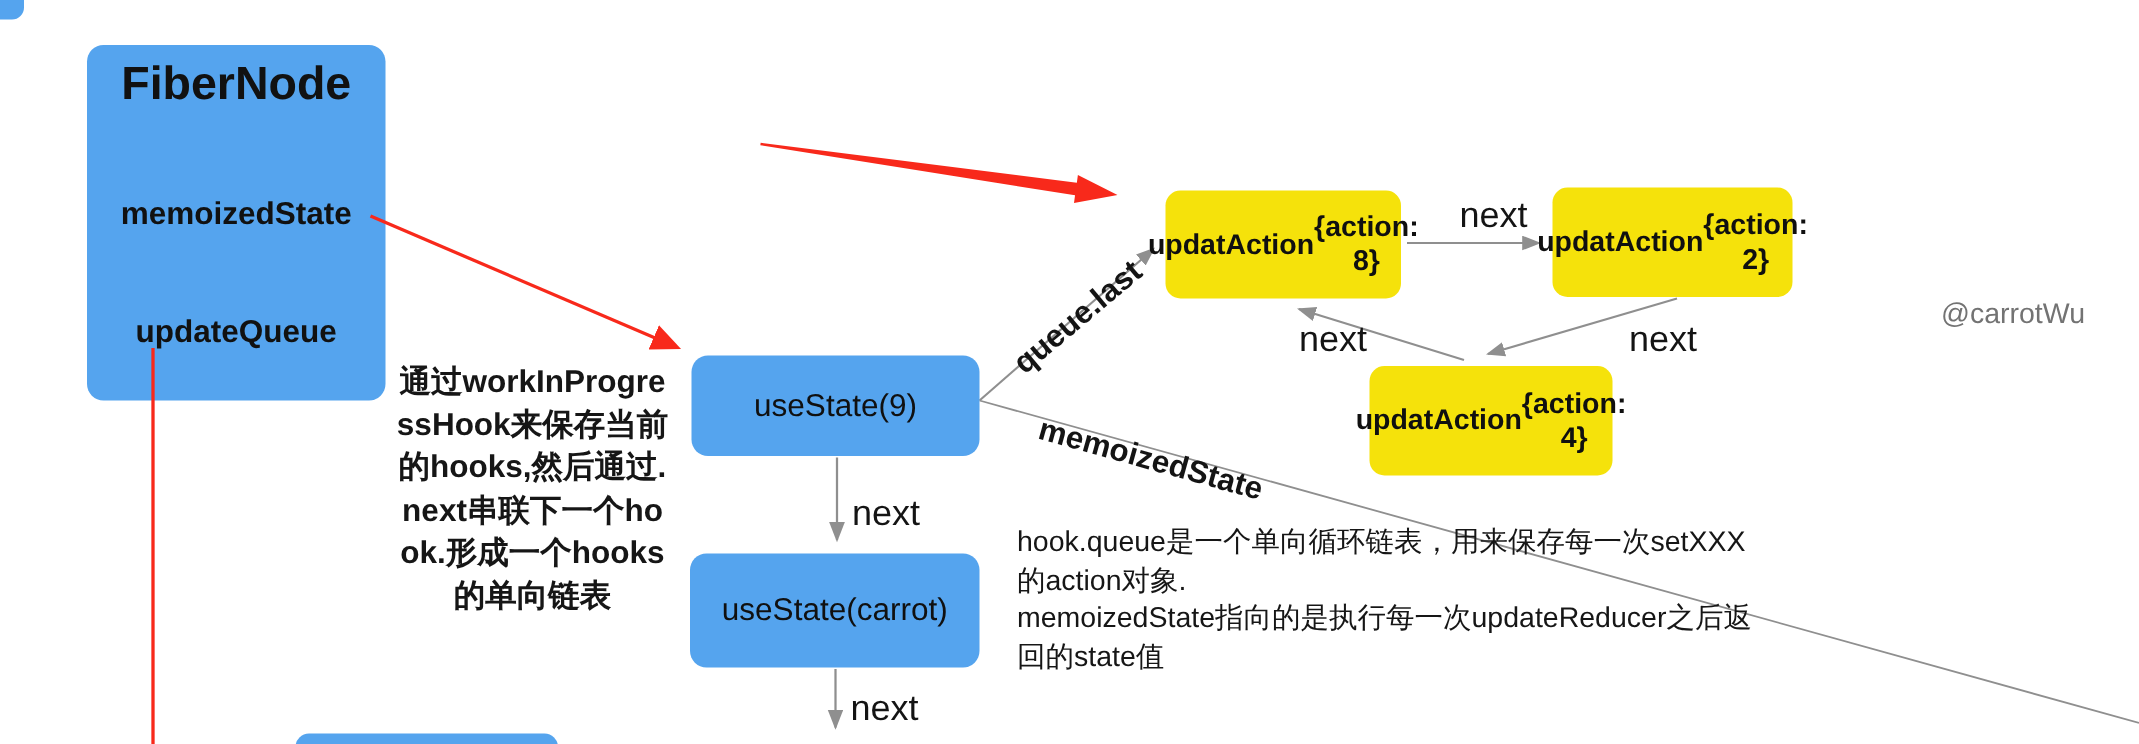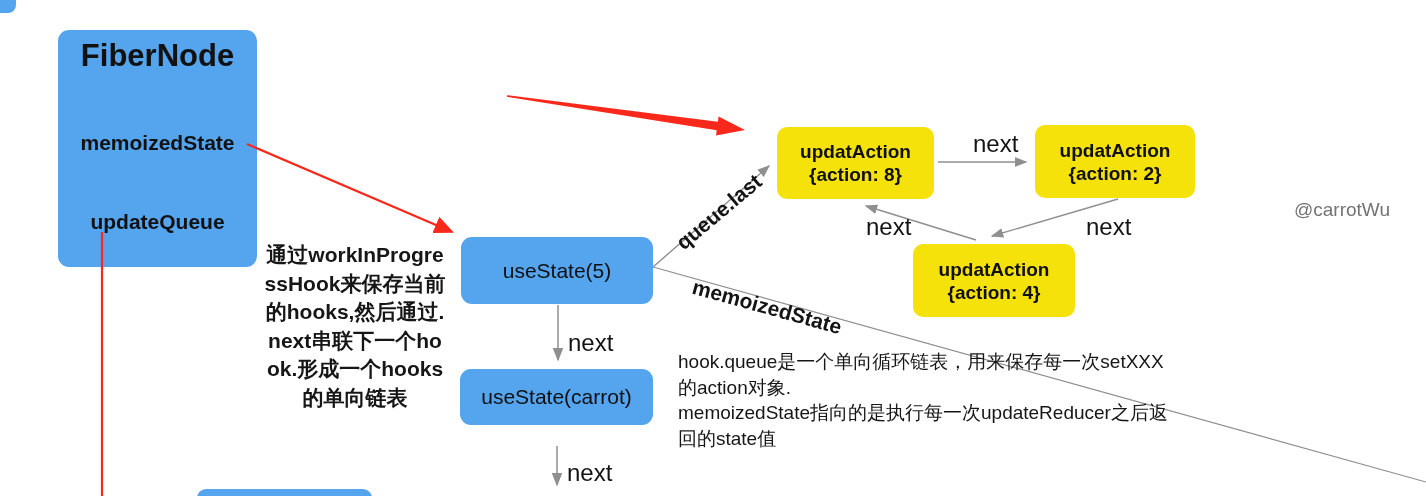--- a/index.html
+++ b/index.html
@@ -7,21 +7,21 @@
     position:relative;width:1426px;height:496px;background:#ffffff;overflow:hidden;
     font-family:"Liberation Sans","DejaVu Sans",sans-serif;color:#111;
   }
   .abs{position:absolute;}
   .layer{position:absolute;left:0;top:0;width:1426px;height:496px;pointer-events:none;}
   .layer.base{z-index:1;}
   .content{z-index:2;}
   .layer.red{z-index:4;}
   .bluebox{background:#55a4ee;border-radius:11px;}
   .hookbox{display:flex;align-items:center;justify-content:center;font-size:21px;color:#101010;}
-  .yellowbox{background:#f5e20b;border-radius:10px;display:flex;flex-direction:column;align-items:center;justify-content:center;
+  .yellowbox{background:#f5e20b;border-radius:10px;display:flex;flex-direction:row;align-items:center;justify-content:center;
              font-weight:bold;font-size:19px;line-height:23px;color:#101010;text-align:center;}
   .fiber-title{position:absolute;left:0;top:8px;width:100%;text-align:center;font-weight:bold;font-size:31px;}
   .fiber-field{position:absolute;left:0;width:100%;text-align:center;font-weight:bold;font-size:21px;}
   .edge-label{position:absolute;font-size:24px;color:#141414;}
   .rot-label{position:absolute;font-weight:bold;font-size:21px;color:#141414;white-space:nowrap;}
   .note{position:absolute;white-space:pre-line;color:#161616;}
   .note.hooks{left:252px;top:241px;width:206px;text-align:center;font-weight:bold;font-size:21px;line-height:28.5px;}
   .note.queue{left:678px;top:349px;width:580px;font-size:19px;line-height:25.5px;}
   .watermark{position:absolute;left:1294px;top:199px;font-size:19px;color:#737373;}
 </style>
@@ -47,23 +47,23 @@
 
   <div class="abs bluebox content" style="left:0;top:0;width:16px;height:13px;border-radius:0 0 8px 0;"></div>
 
   <div class="abs bluebox content" style="left:58px;top:30px;width:199px;height:237px;">
     <div class="fiber-title">FiberNode</div>
     <div class="fiber-field" style="top:101px;">memoizedState</div>
     <div class="fiber-field" style="top:180px;text-align:center;">updateQueue</div>
   </div>
 
   <div class="abs bluebox hookbox content" style="left:461px;top:237px;width:192px;height:67px;">
-    <span>useState(5)</span>
+    <span>useState(9)</span>
   </div>
-  <div class="abs bluebox hookbox content" style="left:460px;top:369px;width:193px;height:56px;">
+  <div class="abs bluebox hookbox content" style="left:460px;top:369px;width:193px;height:76px;">
     <span>useState(carrot)</span>
   </div>
   <div class="abs bluebox content" style="left:197px;top:489px;width:175px;height:26px;border-radius:9px;"></div>
 
   <div class="abs yellowbox content" style="left:777px;top:127px;width:157px;height:72px;">
     <div>updatAction</div>
     <div>{action: 8}</div>
   </div>
   <div class="abs yellowbox content" style="left:1035px;top:125px;width:160px;height:73px;">
     <div>updatAction</div>

